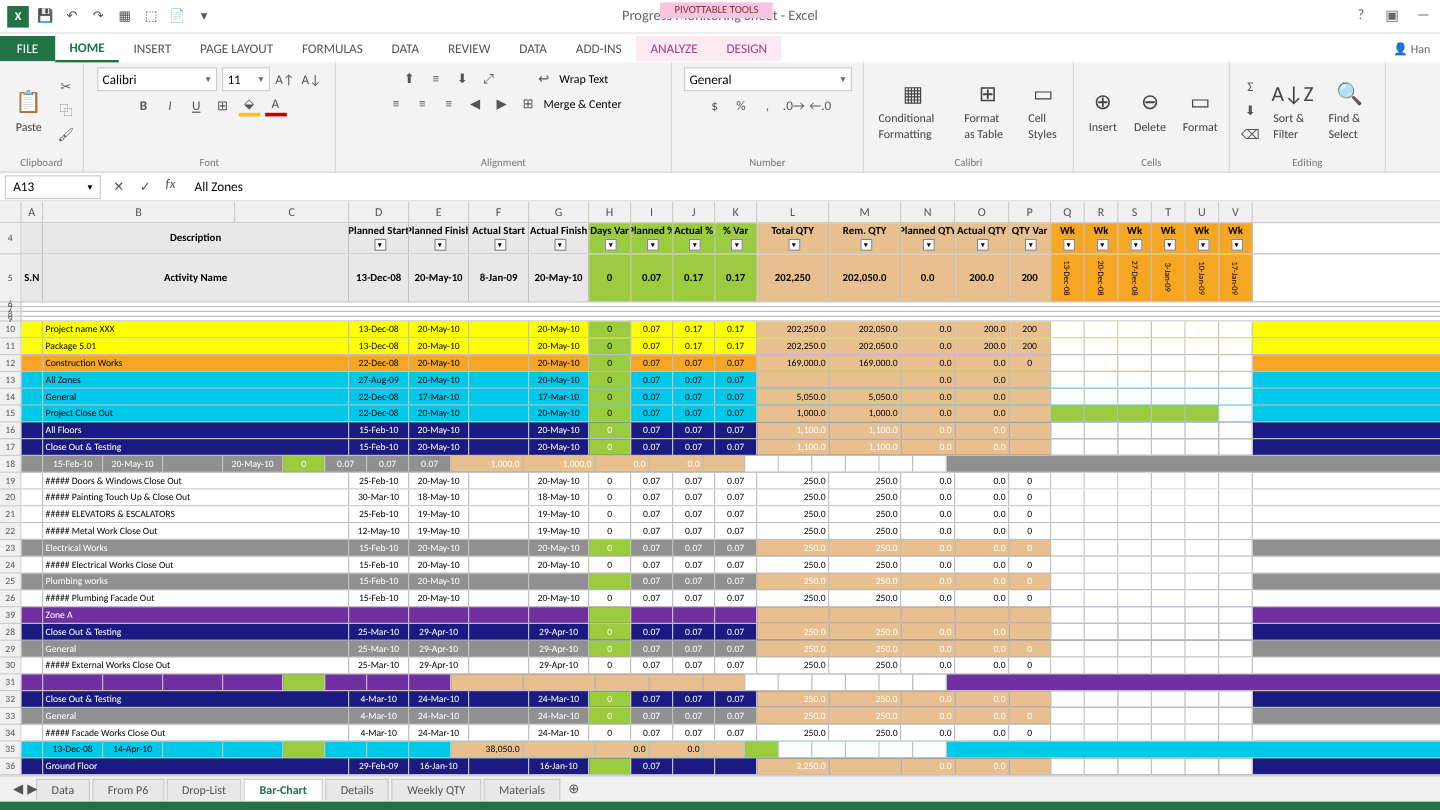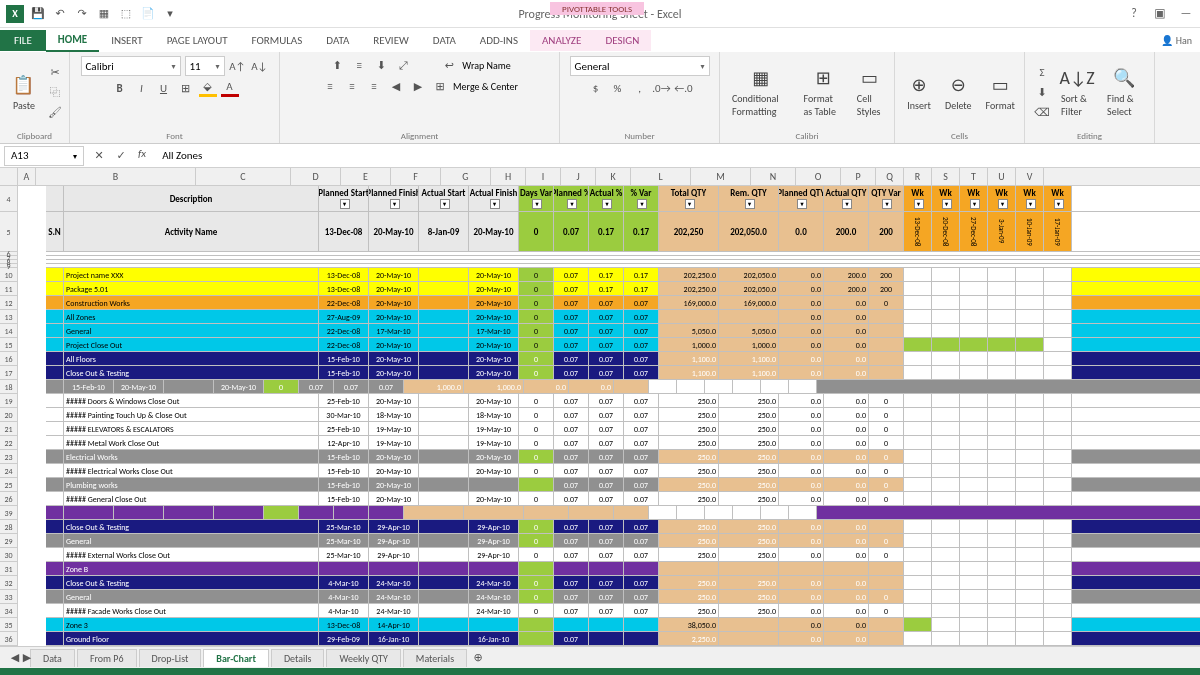--- a/index.html
+++ b/index.html
@@ -48,21 +48,21 @@
 .col-headers { display: flex; height: 18px; background: #f0f0f0; border-bottom: 1px solid #ccc; }
 .rowhdr-spacer { width: 18px; background: #f0f0f0; border-right: 1px solid #ccc; }
 .col-hdr { border-right: 1px solid #ccc; font-size: 10px; color: #555; text-align: center; line-height: 18px; }
 
 .grid { display: flex; }
 .row-headers { width: 18px; background: #f0f0f0; }
 .row-hdr { height: 14px; border-bottom: 1px solid #ccc; border-right: 1px solid #ccc; font-size: 8px; color: #555; text-align: center; line-height: 14px; }
 .row-hdr.big { height: 26px; line-height: 26px; }
 .row-hdr.huge { height: 40px; line-height: 40px; }
 
-.data-area { flex: 1; margin-left: 28px; }
+.data-area { flex: 1; }
 .data-row { display: flex; height: 14px; border-bottom: 1px solid #c0c0c0; }
 .data-row.big { height: 26px; }
 .data-row.huge { height: 40px; }
 .cell { border-right: 1px solid #c0c0c0; font-size: 8px; padding: 0 2px; overflow: hidden; white-space: nowrap; display: flex; align-items: center; }
 .cell.center { justify-content: center; }
 .cell.right { justify-content: flex-end; }
 .hdr-cell { background: #e8e8e8; font-size: 9px; font-weight: 600; justify-content: center; flex-direction: column; gap: 1px; text-align: center; line-height: 1.1; }
 .hdr-cell.green { background: #9bcc3f; }
 .hdr-cell.tan { background: #e8c090; }
 .hdr-cell.amber { background: #f5a623; }
@@ -187,21 +187,21 @@
   </div>
   <div class="group" style="width:280px">
     <div class="group-body font-sel">
       <div class="font-row">
         <span class="small-btn">⬆</span>
         <span class="small-btn">≡</span>
         <span class="small-btn">⬇</span>
         <span class="small-btn">⤢</span>
         <span style="width:20px"></span>
         <span class="small-btn">↩</span>
-        <span style="font-size:10px">Wrap Name</span>
+        <span style="font-size:10px">Wrap Text</span>
       </div>
       <div class="font-row">
         <span class="small-btn">≡</span>
         <span class="small-btn">≡</span>
         <span class="small-btn">≡</span>
         <span class="small-btn">◀</span>
         <span class="small-btn">▶</span>
         <span class="small-btn">⊞</span>
         <span style="font-size:10px">Merge &amp; Center</span>
       </div>
@@ -678,21 +678,21 @@
           <div class="cell cWk" style="background:#fff"></div>
           <div class="cell cWk" style="background:#fff"></div>
           <div class="cell cWk" style="background:#fff"></div>
           <div class="cell cWk" style="background:#fff"></div>
           <div class="cell cWk" style="background:#fff"></div>
           <div class="cell cWk" style="background:#fff"></div>
         </div>
         <div class="data-row r-blank">
           <div class="cell cA"></div>
           <div class="cell" style="width:255px">#####   Metal Work Close Out</div>
-          <div class="cell center cD">12-Apr-10</div>
+          <div class="cell center cD">12-May-10</div>
           <div class="cell center cE">19-May-10</div>
           <div class="cell center cF"></div>
           <div class="cell center cG">19-May-10</div>
           <div class="cell center cH ">0</div>
           <div class="cell center cI">0.07</div>
           <div class="cell center cJ">0.07</div>
           <div class="cell center cK">0.07</div>
           <div class="cell right cL ">250.0</div>
           <div class="cell right cM ">250.0</div>
           <div class="cell right cN ">0.0</div>
@@ -769,21 +769,21 @@
           <div class="cell center cP r-tan">0</div>
           <div class="cell cWk" style="background:#fff"></div>
           <div class="cell cWk" style="background:#fff"></div>
           <div class="cell cWk" style="background:#fff"></div>
           <div class="cell cWk" style="background:#fff"></div>
           <div class="cell cWk" style="background:#fff"></div>
           <div class="cell cWk" style="background:#fff"></div>
         </div>
         <div class="data-row r-blank">
           <div class="cell cA"></div>
-          <div class="cell" style="width:255px">#####   General Close Out</div>
+          <div class="cell" style="width:255px">#####   Plumbing Facade Out</div>
           <div class="cell center cD">15-Feb-10</div>
           <div class="cell center cE">20-May-10</div>
           <div class="cell center cF"></div>
           <div class="cell center cG">20-May-10</div>
           <div class="cell center cH ">0</div>
           <div class="cell center cI">0.07</div>
           <div class="cell center cJ">0.07</div>
           <div class="cell center cK">0.07</div>
           <div class="cell right cL ">250.0</div>
           <div class="cell right cM ">250.0</div>
@@ -792,20 +792,21 @@
           <div class="cell center cP ">0</div>
           <div class="cell cWk" style="background:#fff"></div>
           <div class="cell cWk" style="background:#fff"></div>
           <div class="cell cWk" style="background:#fff"></div>
           <div class="cell cWk" style="background:#fff"></div>
           <div class="cell cWk" style="background:#fff"></div>
           <div class="cell cWk" style="background:#fff"></div>
         </div>
         <div class="data-row r-purple">
           <div class="cell cA"></div>
+          <div class="cell" style="width:255px">Zone A</div>
           <div class="cell center cD"></div>
           <div class="cell center cE"></div>
           <div class="cell center cF"></div>
           <div class="cell center cG"></div>
           <div class="cell center cH r-green"></div>
           <div class="cell center cI"></div>
           <div class="cell center cJ"></div>
           <div class="cell center cK"></div>
           <div class="cell right cL r-tan"></div>
           <div class="cell right cM r-tan"></div>
@@ -883,21 +884,20 @@
           <div class="cell center cP ">0</div>
           <div class="cell cWk" style="background:#fff"></div>
           <div class="cell cWk" style="background:#fff"></div>
           <div class="cell cWk" style="background:#fff"></div>
           <div class="cell cWk" style="background:#fff"></div>
           <div class="cell cWk" style="background:#fff"></div>
           <div class="cell cWk" style="background:#fff"></div>
         </div>
         <div class="data-row r-purple">
           <div class="cell cA"></div>
-          <div class="cell" style="width:255px">Zone B</div>
           <div class="cell center cD"></div>
           <div class="cell center cE"></div>
           <div class="cell center cF"></div>
           <div class="cell center cG"></div>
           <div class="cell center cH r-green"></div>
           <div class="cell center cI"></div>
           <div class="cell center cJ"></div>
           <div class="cell center cK"></div>
           <div class="cell right cL r-tan"></div>
           <div class="cell right cM r-tan"></div>
@@ -975,21 +975,20 @@
           <div class="cell center cP ">0</div>
           <div class="cell cWk" style="background:#fff"></div>
           <div class="cell cWk" style="background:#fff"></div>
           <div class="cell cWk" style="background:#fff"></div>
           <div class="cell cWk" style="background:#fff"></div>
           <div class="cell cWk" style="background:#fff"></div>
           <div class="cell cWk" style="background:#fff"></div>
         </div>
         <div class="data-row r-cyan">
           <div class="cell cA"></div>
-          <div class="cell" style="width:255px">Zone 3</div>
           <div class="cell center cD">13-Dec-08</div>
           <div class="cell center cE">14-Apr-10</div>
           <div class="cell center cF"></div>
           <div class="cell center cG"></div>
           <div class="cell center cH r-green"></div>
           <div class="cell center cI"></div>
           <div class="cell center cJ"></div>
           <div class="cell center cK"></div>
           <div class="cell right cL r-tan">38,050.0</div>
           <div class="cell right cM r-tan"></div>

